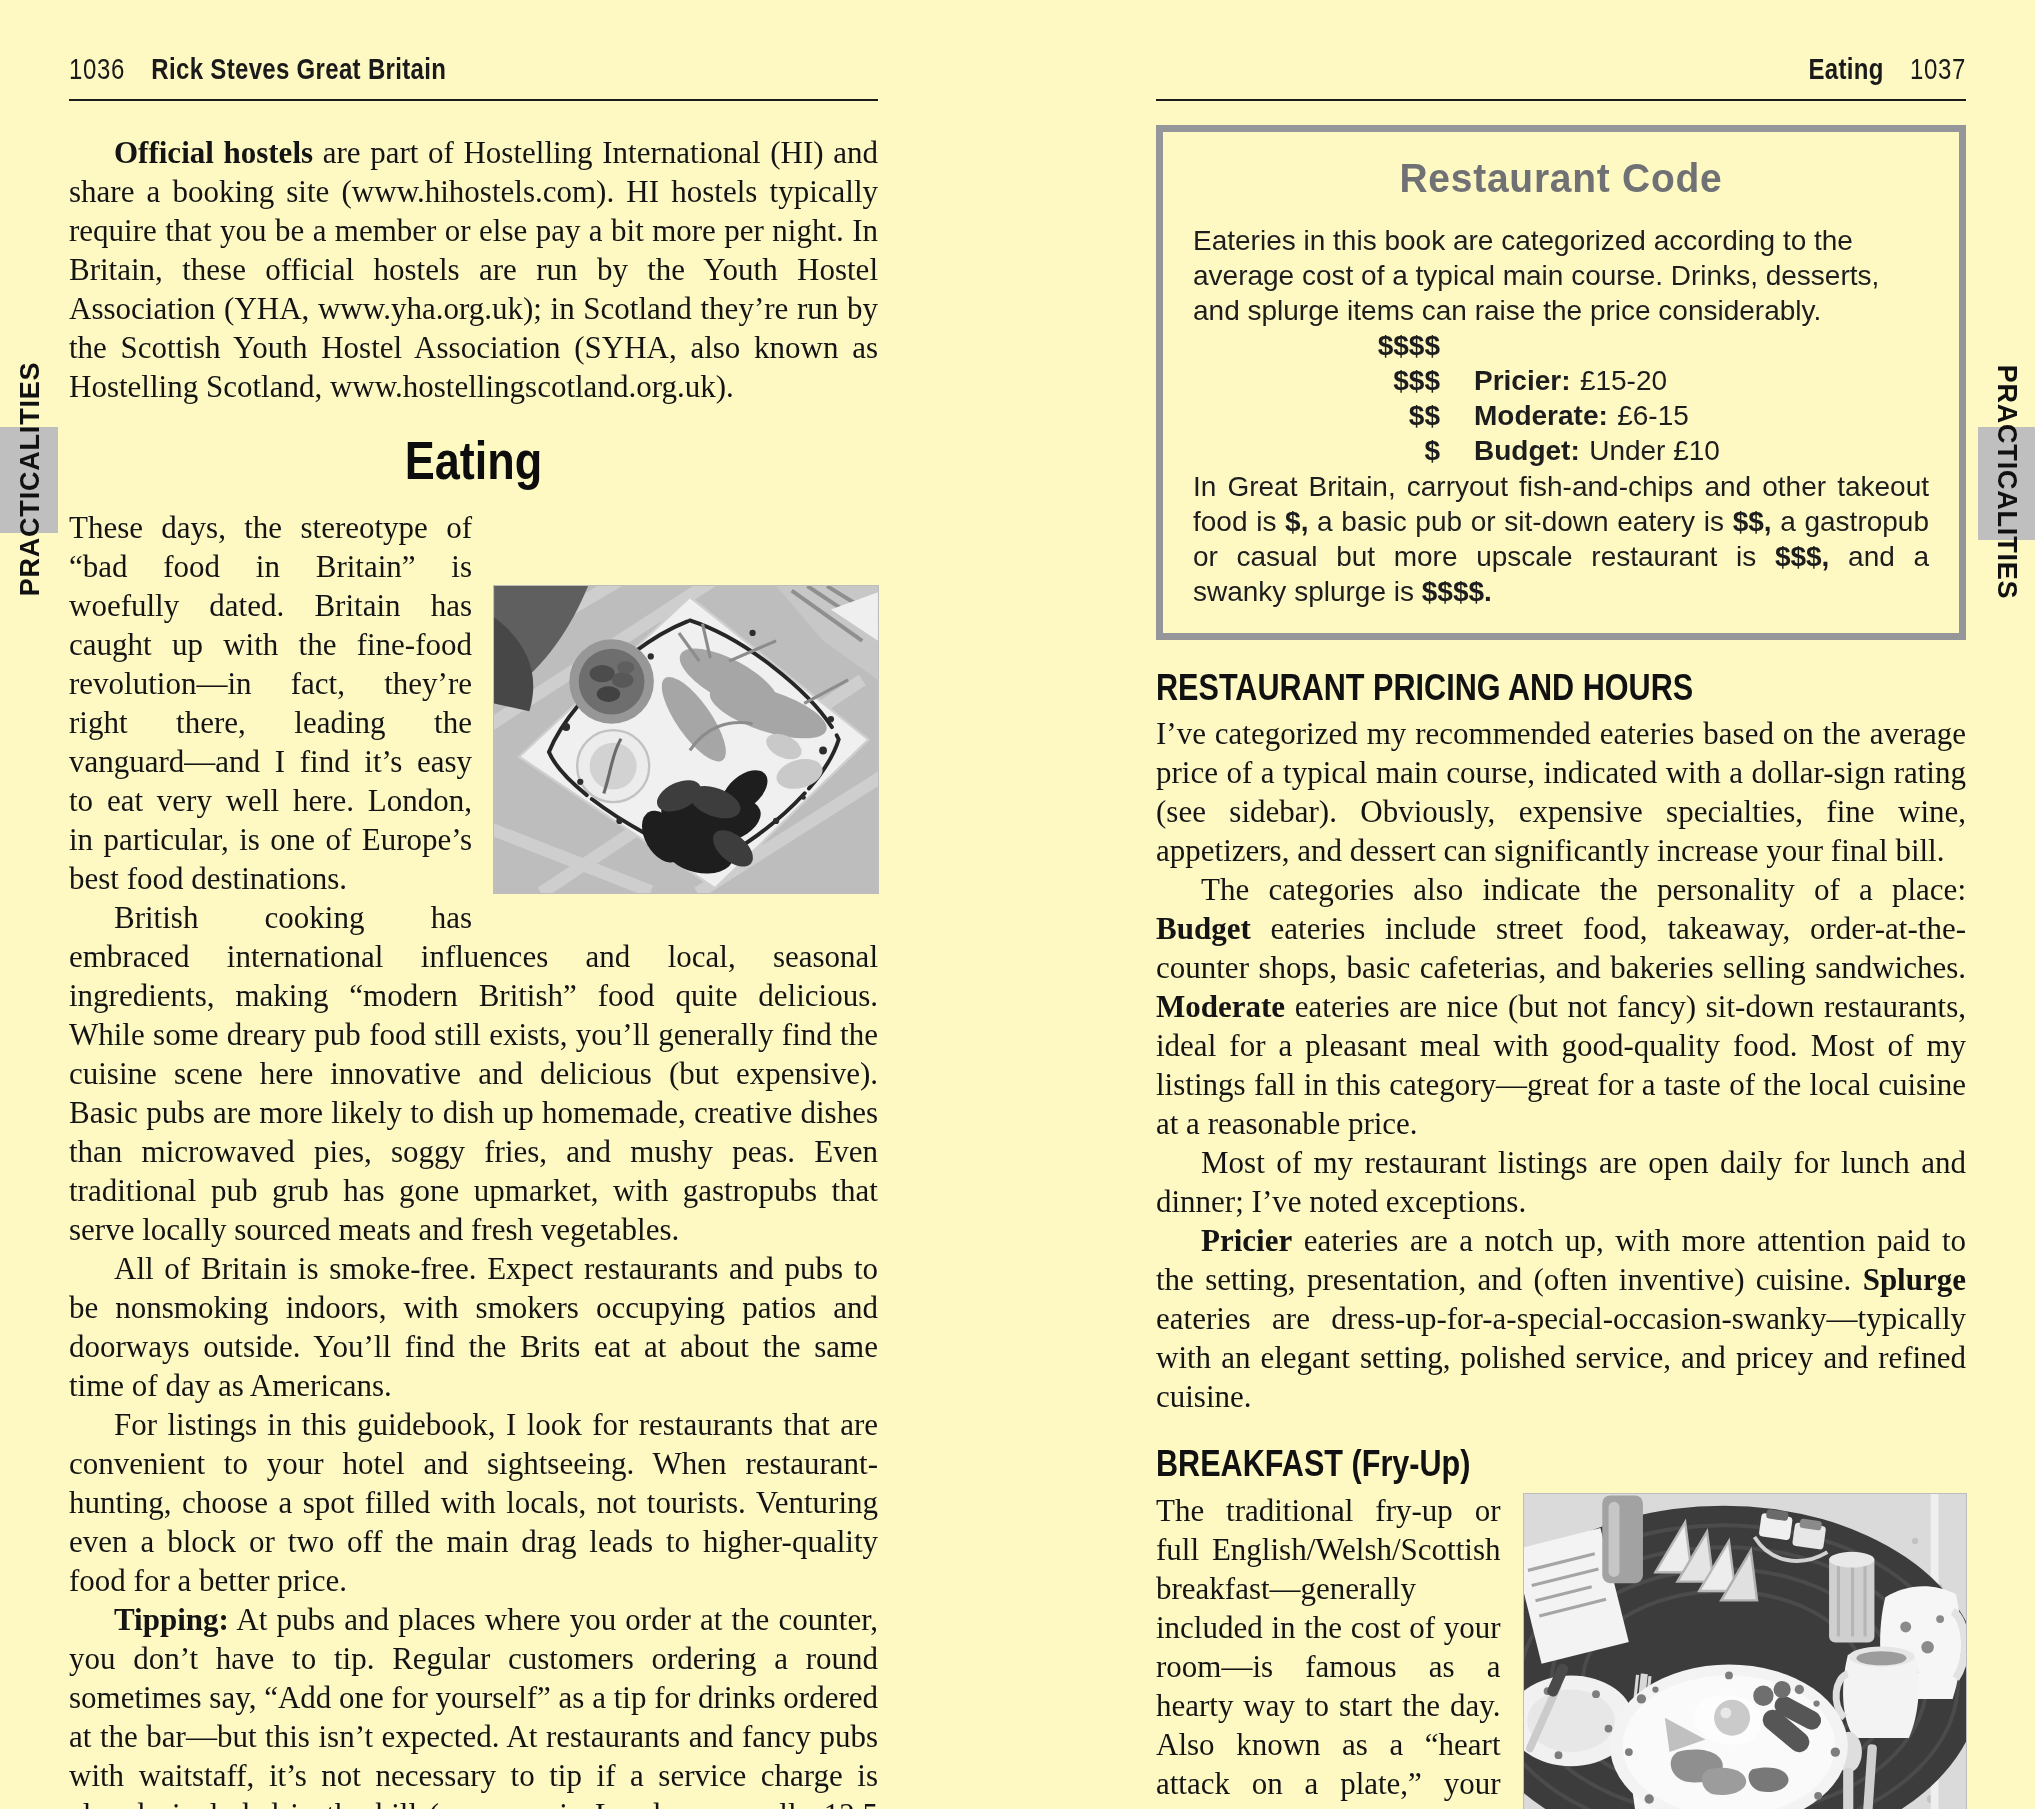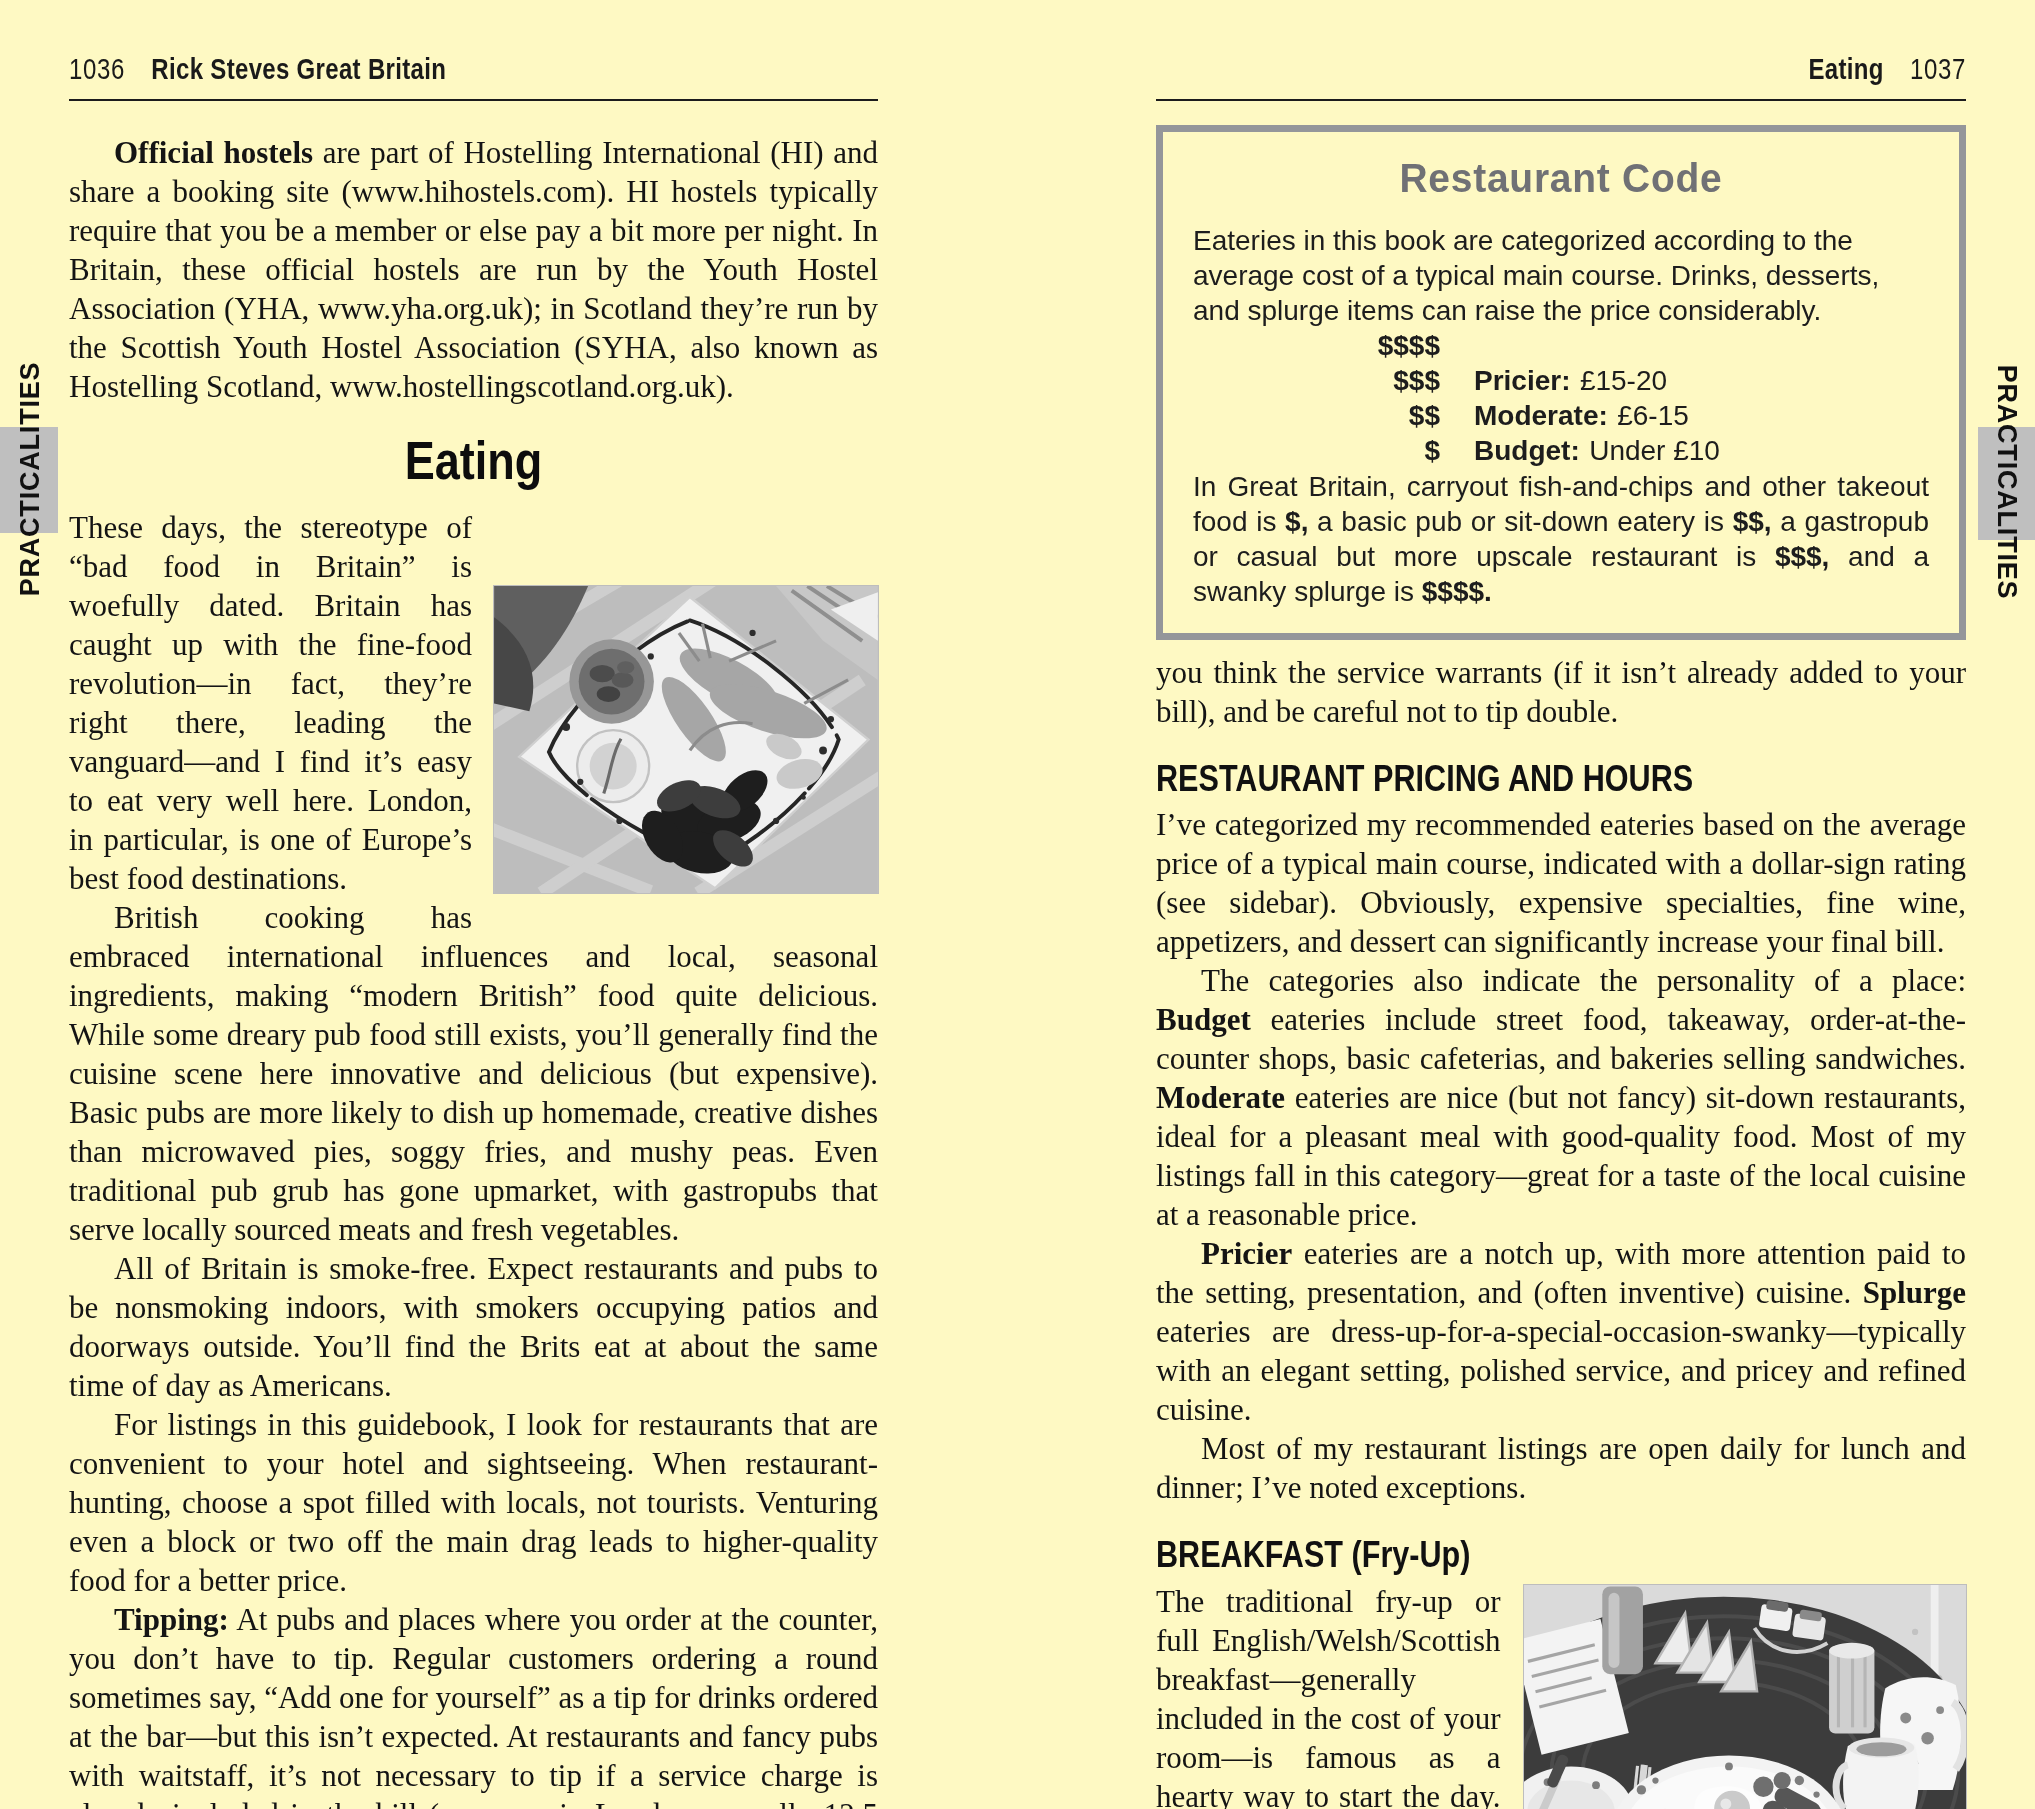--- a/index.html
+++ b/index.html
@@ -180,27 +180,26 @@
         <span class="sym">$$</span>
         <span><span class="lbl">Moderate:</span><span class="dsc">£6-15</span></span>
       </div>
       <div class="rating">
         <span class="sym">$</span>
         <span><span class="lbl">Budget:</span><span class="dsc">Under £10</span></span>
       </div>
       <p class="outro"><span>In Great Britain, carryout fish-and-chips and other takeout food is </span><b>$,</b><span> a basic pub or sit-down eatery is </span><b>$$,</b><span> a gastropub or casual but more upscale restaurant is </span><b>$$$,</b><span> and a swanky splurge is </span><b>$$$$.</b></p>
     </div>
 
-    <p>you think the service warrants (if it isn’t already added to your bill), and be careful not to tip double.</p>
 
     <h2 class="sub">RESTAURANT PRICING AND HOURS</h2>
     <p>I’ve categorized my recommended eateries based on the average price of a typical main course, indicated with a dollar-sign rating (see sidebar). Obviously, expensive specialties, fine wine, appetizers, and dessert can significantly increase your final bill.</p>
     <p class="ind"><span>The categories also indicate the personality of a place: </span><b>Budget</b><span> eateries include street food, takeaway, order-at-the-counter shops, basic cafeterias, and bakeries selling sandwiches. </span><b>Moderate</b><span> eateries are nice (but not fancy) sit-down restaurants, ideal for a pleasant meal with good-quality food. Most of my listings fall in this category—great for a taste of the local cuisine at a reasonable price.</span></p>
+    <p class="ind">Most of my restaurant listings are open daily for lunch and dinner; I’ve noted exceptions.</p>
     <p class="ind"><b>Pricier</b><span> eateries are a notch up, with more attention paid to the setting, presentation, and (often inventive) cuisine. </span><b>Splurge</b><span> eateries are dress-up-for-a-special-occasion-swanky—typically with an elegant setting, polished service, and pricey and refined cuisine.</span></p>
-    <p class="ind">Most of my restaurant listings are open daily for lunch and dinner; I’ve noted exceptions.</p>
 
     <h2 class="sub">BREAKFAST (Fry-Up)</h2>
 
     <span class="photo photo-fryup">
       <svg viewBox="0 0 565 445" width="442" height="348" aria-hidden="true">
         <rect width="565" height="445" fill="#dadada"></rect>
         <g fill="#c2c2c2">
           <circle cx="500" cy="60" r="4"></circle>
             <circle cx="530" cy="120" r="5"></circle>
             <circle cx="545" cy="300" r="4"></circle>

